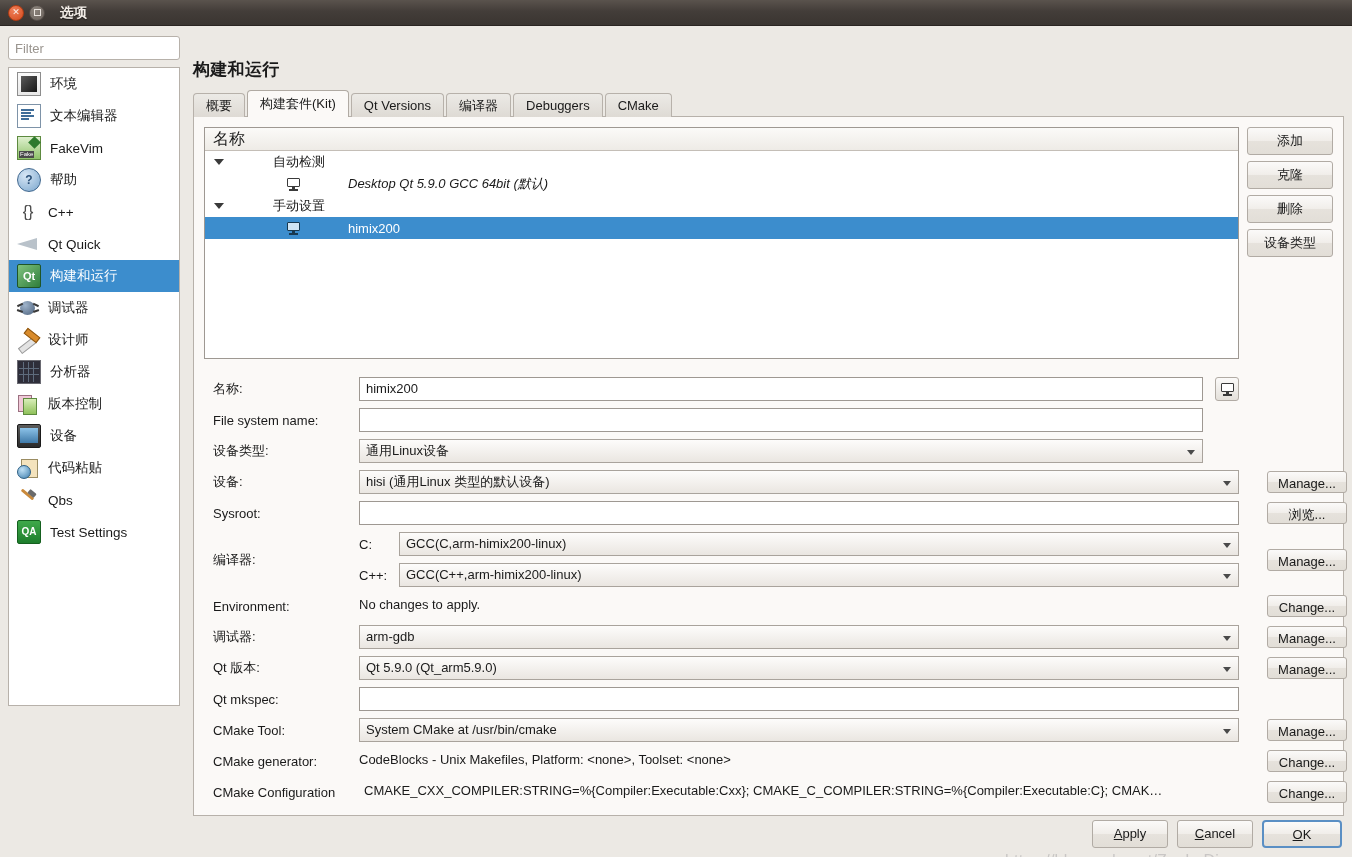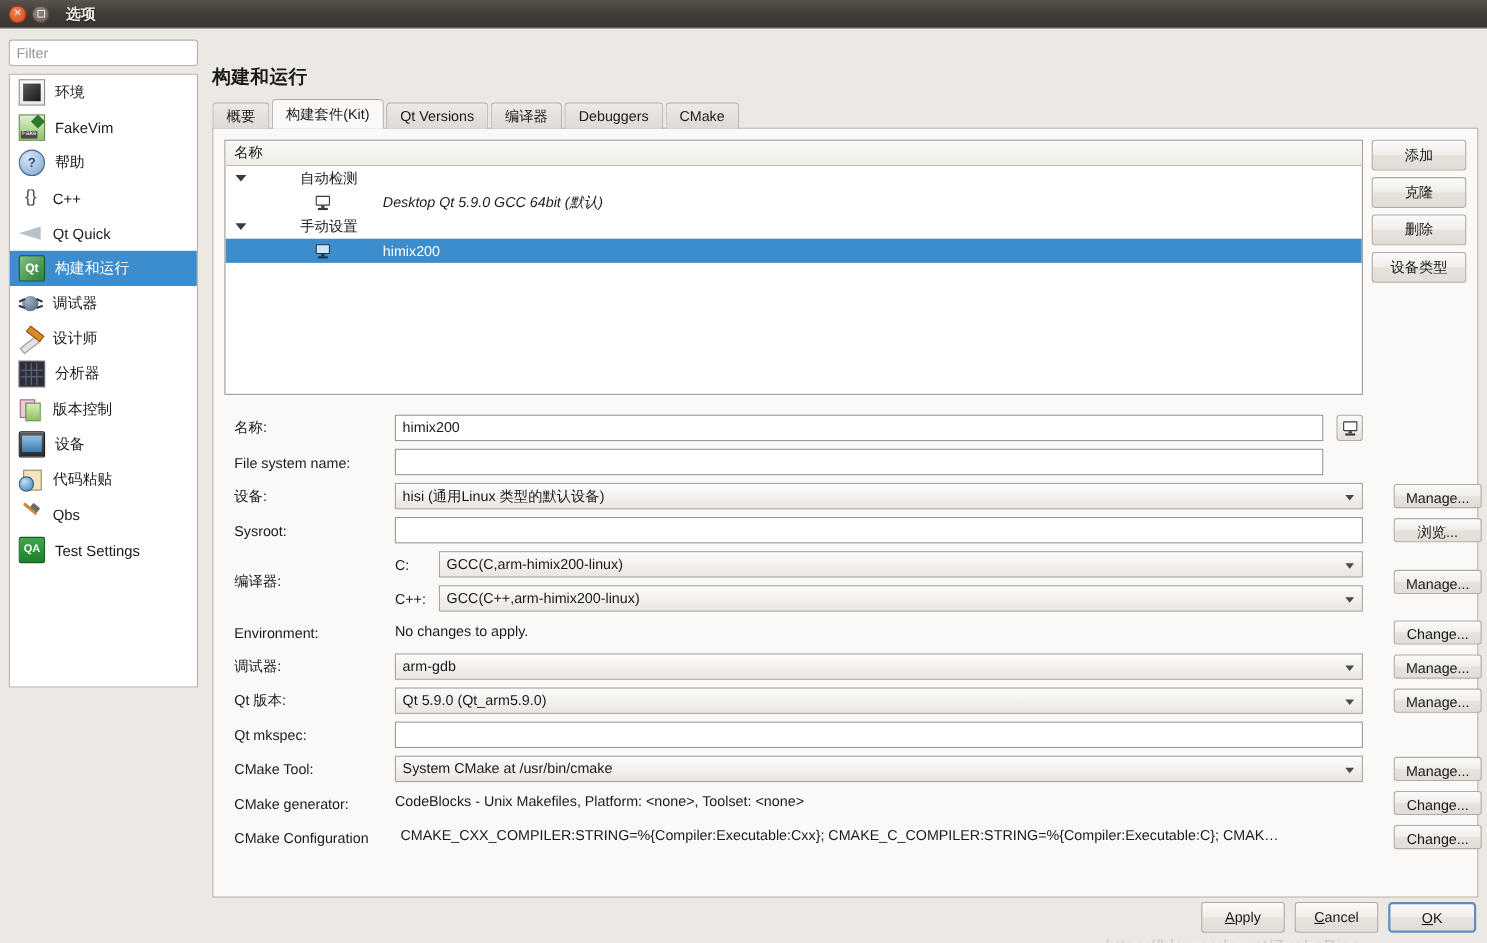--- a/index.html
+++ b/index.html
@@ -34,21 +34,21 @@
   
   #leftpane{position:absolute;left:8px;top:10px;width:172px;border-radius:13px;}
   #filter{
     width:172px;height:24px;box-sizing:border-box;
     border:1px solid #b7b1aa;border-radius:3px;background:#ffffff;
     padding:0 6px;font-size:13px;color:#9a958f;
     font-family:"Liberation Sans",sans-serif;
   }
   #filter::placeholder{color:#9a958f;}
   #catlist{
-    margin-top:7px;width:172px;height:558px;box-sizing:border-box;
+    margin-top:7px;width:172px;height:639px;box-sizing:border-box;
     background:#ffffff;border:1px solid #b7b1aa;
     overflow:hidden;
   }
   .cat{
     display:flex;align-items:center;height:32px;padding-left:8px;
     box-sizing:border-box;
   }
   .cat.sel{background:#3c8dcd;color:#ffffff;}
   .cat .lbl{margin-left:9px;font-size:13.5px;white-space:nowrap;}
   .ico{width:22px;height:22px;flex:0 0 22px;position:relative;display:block;}
@@ -76,21 +76,21 @@
   }
   
   #treewrap{display:flex;}
   #tree{
     width:1048px;height:232px;box-sizing:border-box;
     border:1px solid #9e9892;background:#ffffff;overflow:hidden;position:relative;
   }
   #treehead{
     height:23px;line-height:22px;box-sizing:border-box;
     background:linear-gradient(to bottom,#fbfaf8,#eeebe6);
-    border-bottom:1px solid #c4beb7;padding-left:8px;font-size:13px;
+    border-bottom:1px solid #c4beb7;padding-left:8px;font-size:16px;
   }
   .trow{height:22px;display:flex;align-items:center;box-sizing:border-box;font-size:13px;gap:42px;}
   .trow.sel{background:#3c8dcd;color:#fff;}
   .twist{
     width:0;height:0;border-left:5px solid transparent;border-right:5px solid transparent;
     border-top:6px solid #3a3a3a;margin-left:9px;margin-right:7px;
   }
   .tindent{display:inline-block;}
   .monitor{width:13px;height:12px;position:relative;margin-right:6px;flex:0 0 13px;}
   .monitor .scr{position:absolute;left:0;top:0;width:13px;height:9px;border:1.5px solid #3a3a3a;border-radius:1px;box-sizing:border-box;background:#fff;}
@@ -218,20 +218,29 @@
     <input id="filter" value="" placeholder="Filter" style="">
     <div id="catlist">
 
       <div class="cat">
         <span class="ico i-env">
             <span class="inner"></span>
           </span>
         <span class="lbl">环境</span>
       </div>
 
+      <div class="cat">
+        <span class="ico i-txt">
+          <i style="top:4px;width:13px"></i>
+            <i style="top:7px;width:10px"></i>
+            <i style="top:10px;width:13px"></i>
+            <i style="top:13px;width:8px"></i>
+        </span>
+        <span class="lbl">文本编辑器</span>
+      </div>
 
       <div class="cat">
         <span class="ico i-fake">
             <span class="pen"></span>
             <span class="fk">Fake</span>
           </span>
         <span class="lbl">FakeVim</span>
       </div>
 
       <div class="cat">
@@ -400,20 +409,30 @@
         </div>
 
         <div class="frow">
           <div class="flabel">File system name:</div>
           <div class="fieldzone">
             <div class="txt"></div>
             <div style="width:24px;margin-left:12px;flex:0 0 24px"></div>
           </div>
         </div>
 
+        <div class="frow">
+          <div class="flabel">设备类型:</div>
+          <div class="fieldzone">
+            <div class="combo">
+              <span>通用Linux设备</span>
+              <span class="arrow"></span>
+            </div>
+            <div style="width:24px;margin-left:12px;flex:0 0 24px"></div>
+          </div>
+        </div>
 
         <div class="frow">
           <div class="flabel">设备:</div>
           <div class="fieldzone">
             <div class="combo">
               <span>hisi (通用Linux 类型的默认设备)</span>
               <span class="arrow"></span>
             </div>
           </div>
           <div class="btn right">Manage...</div>

